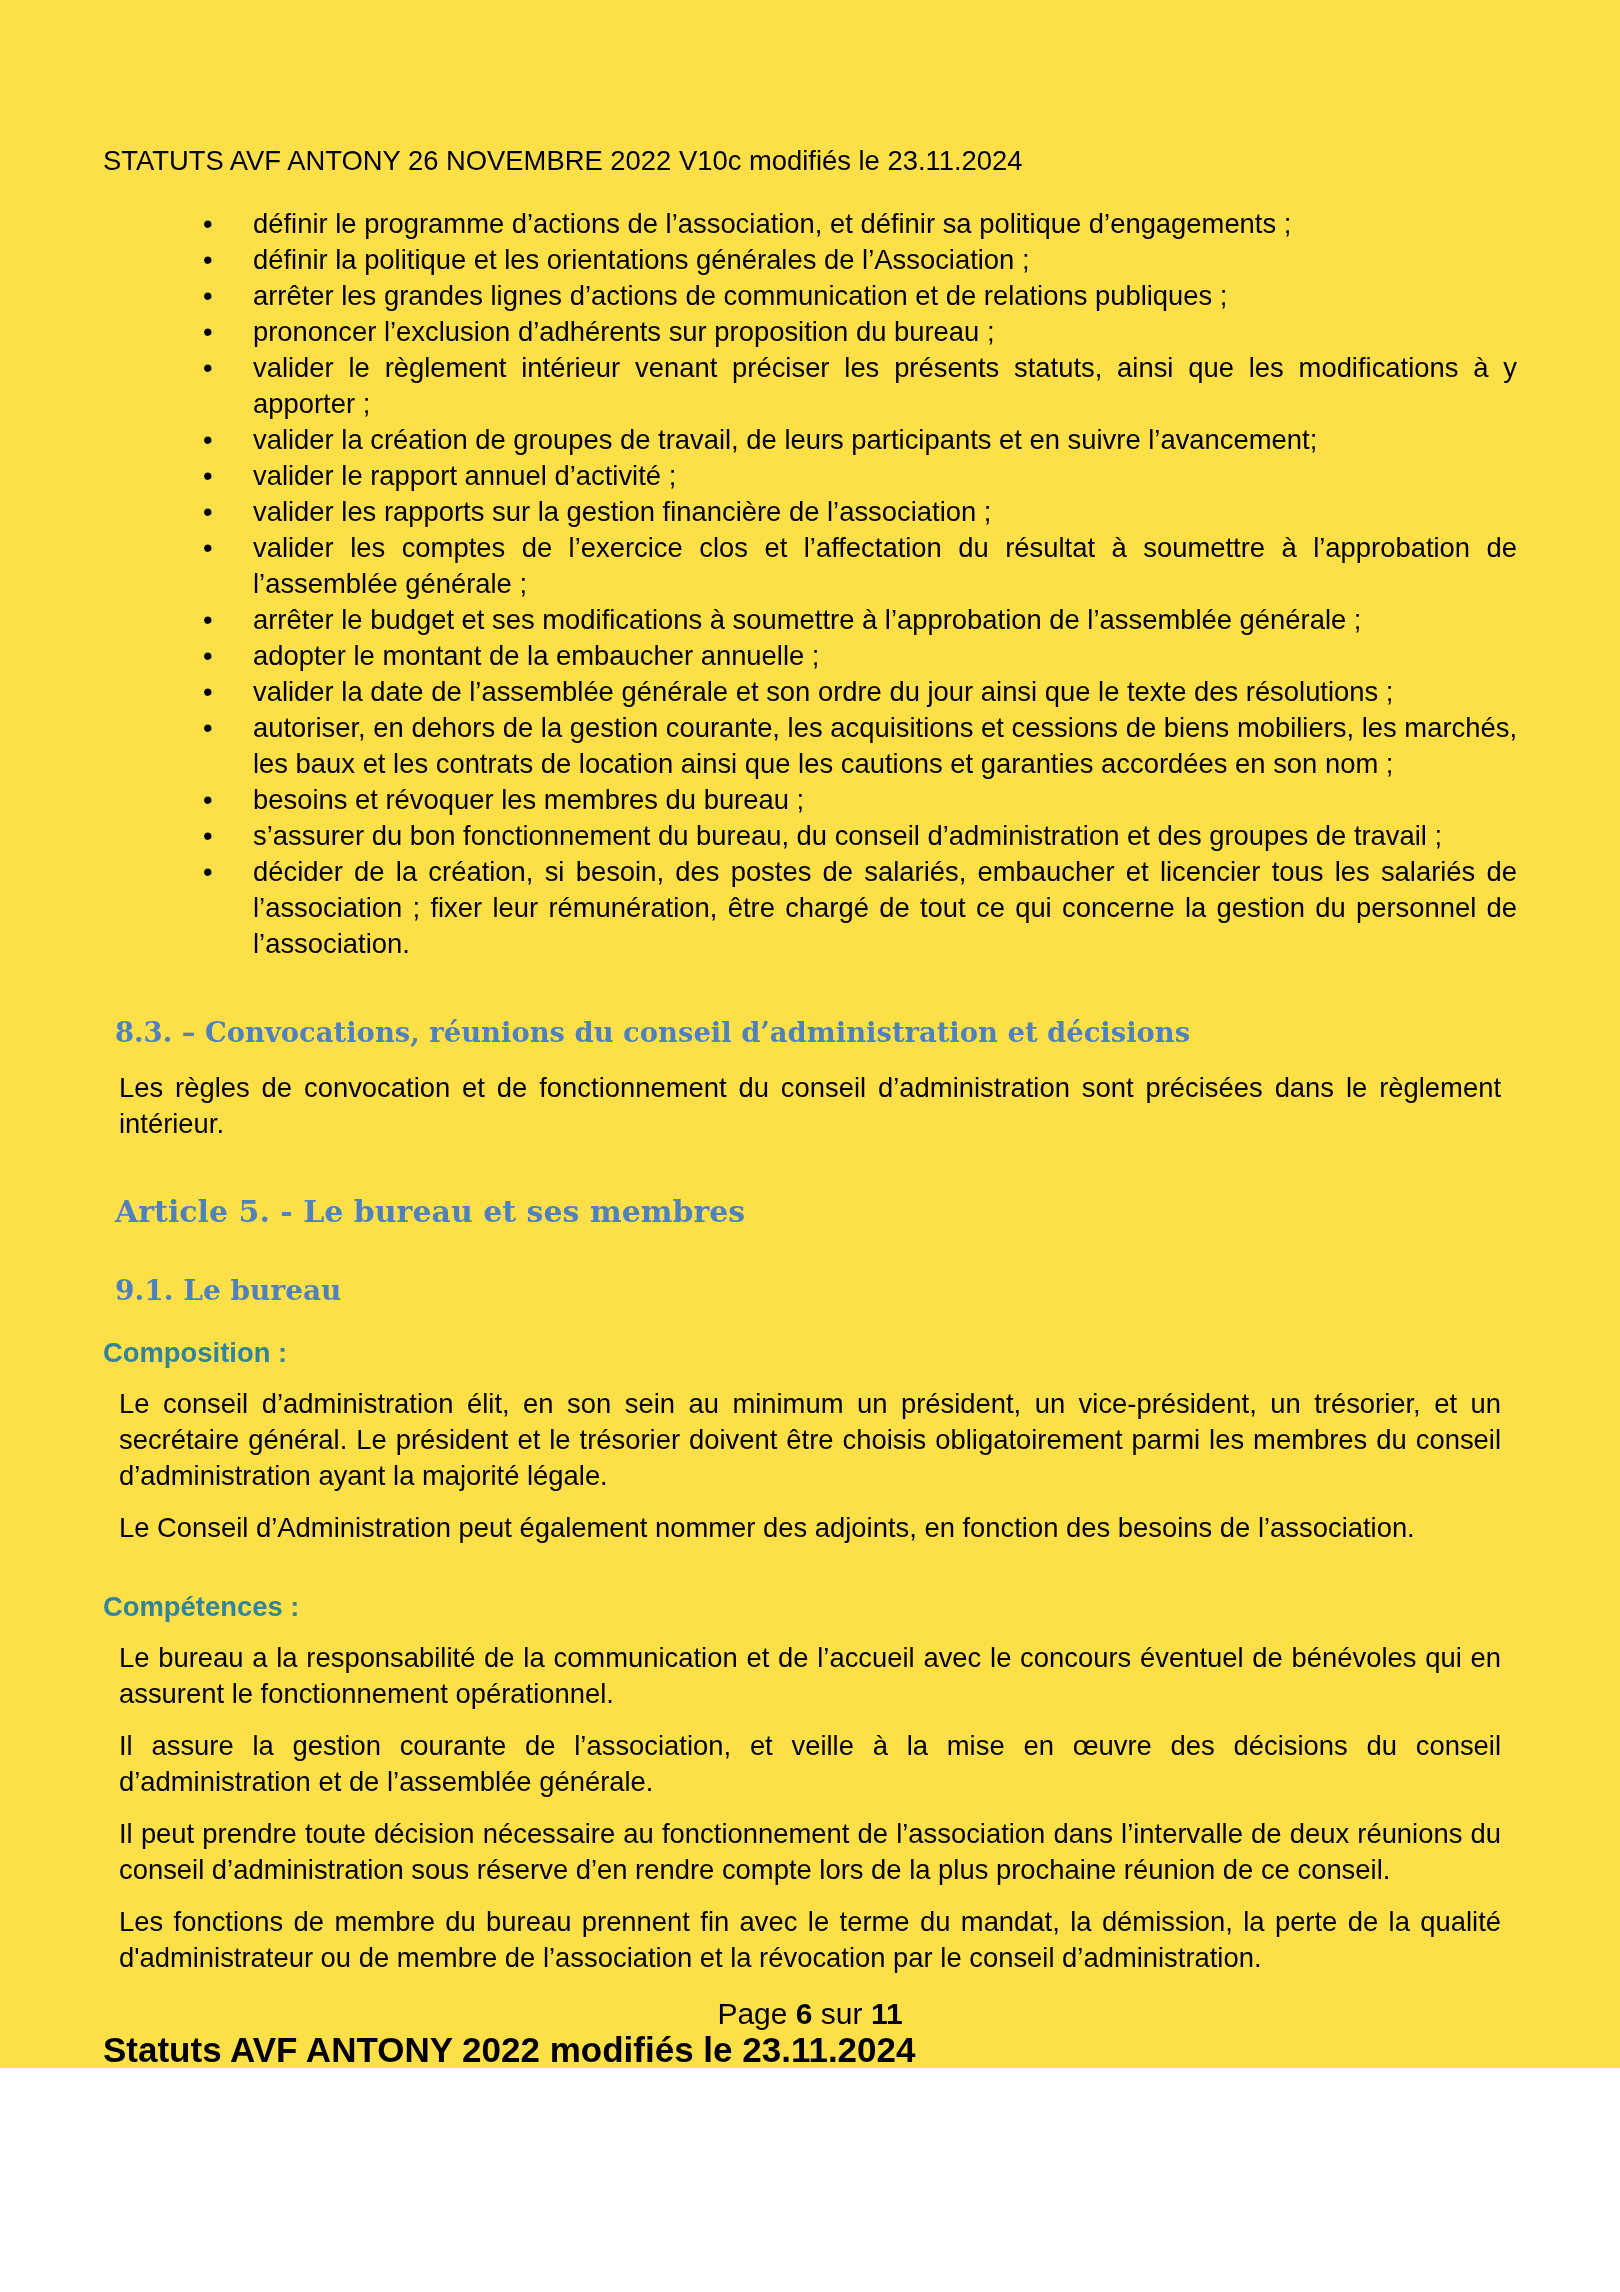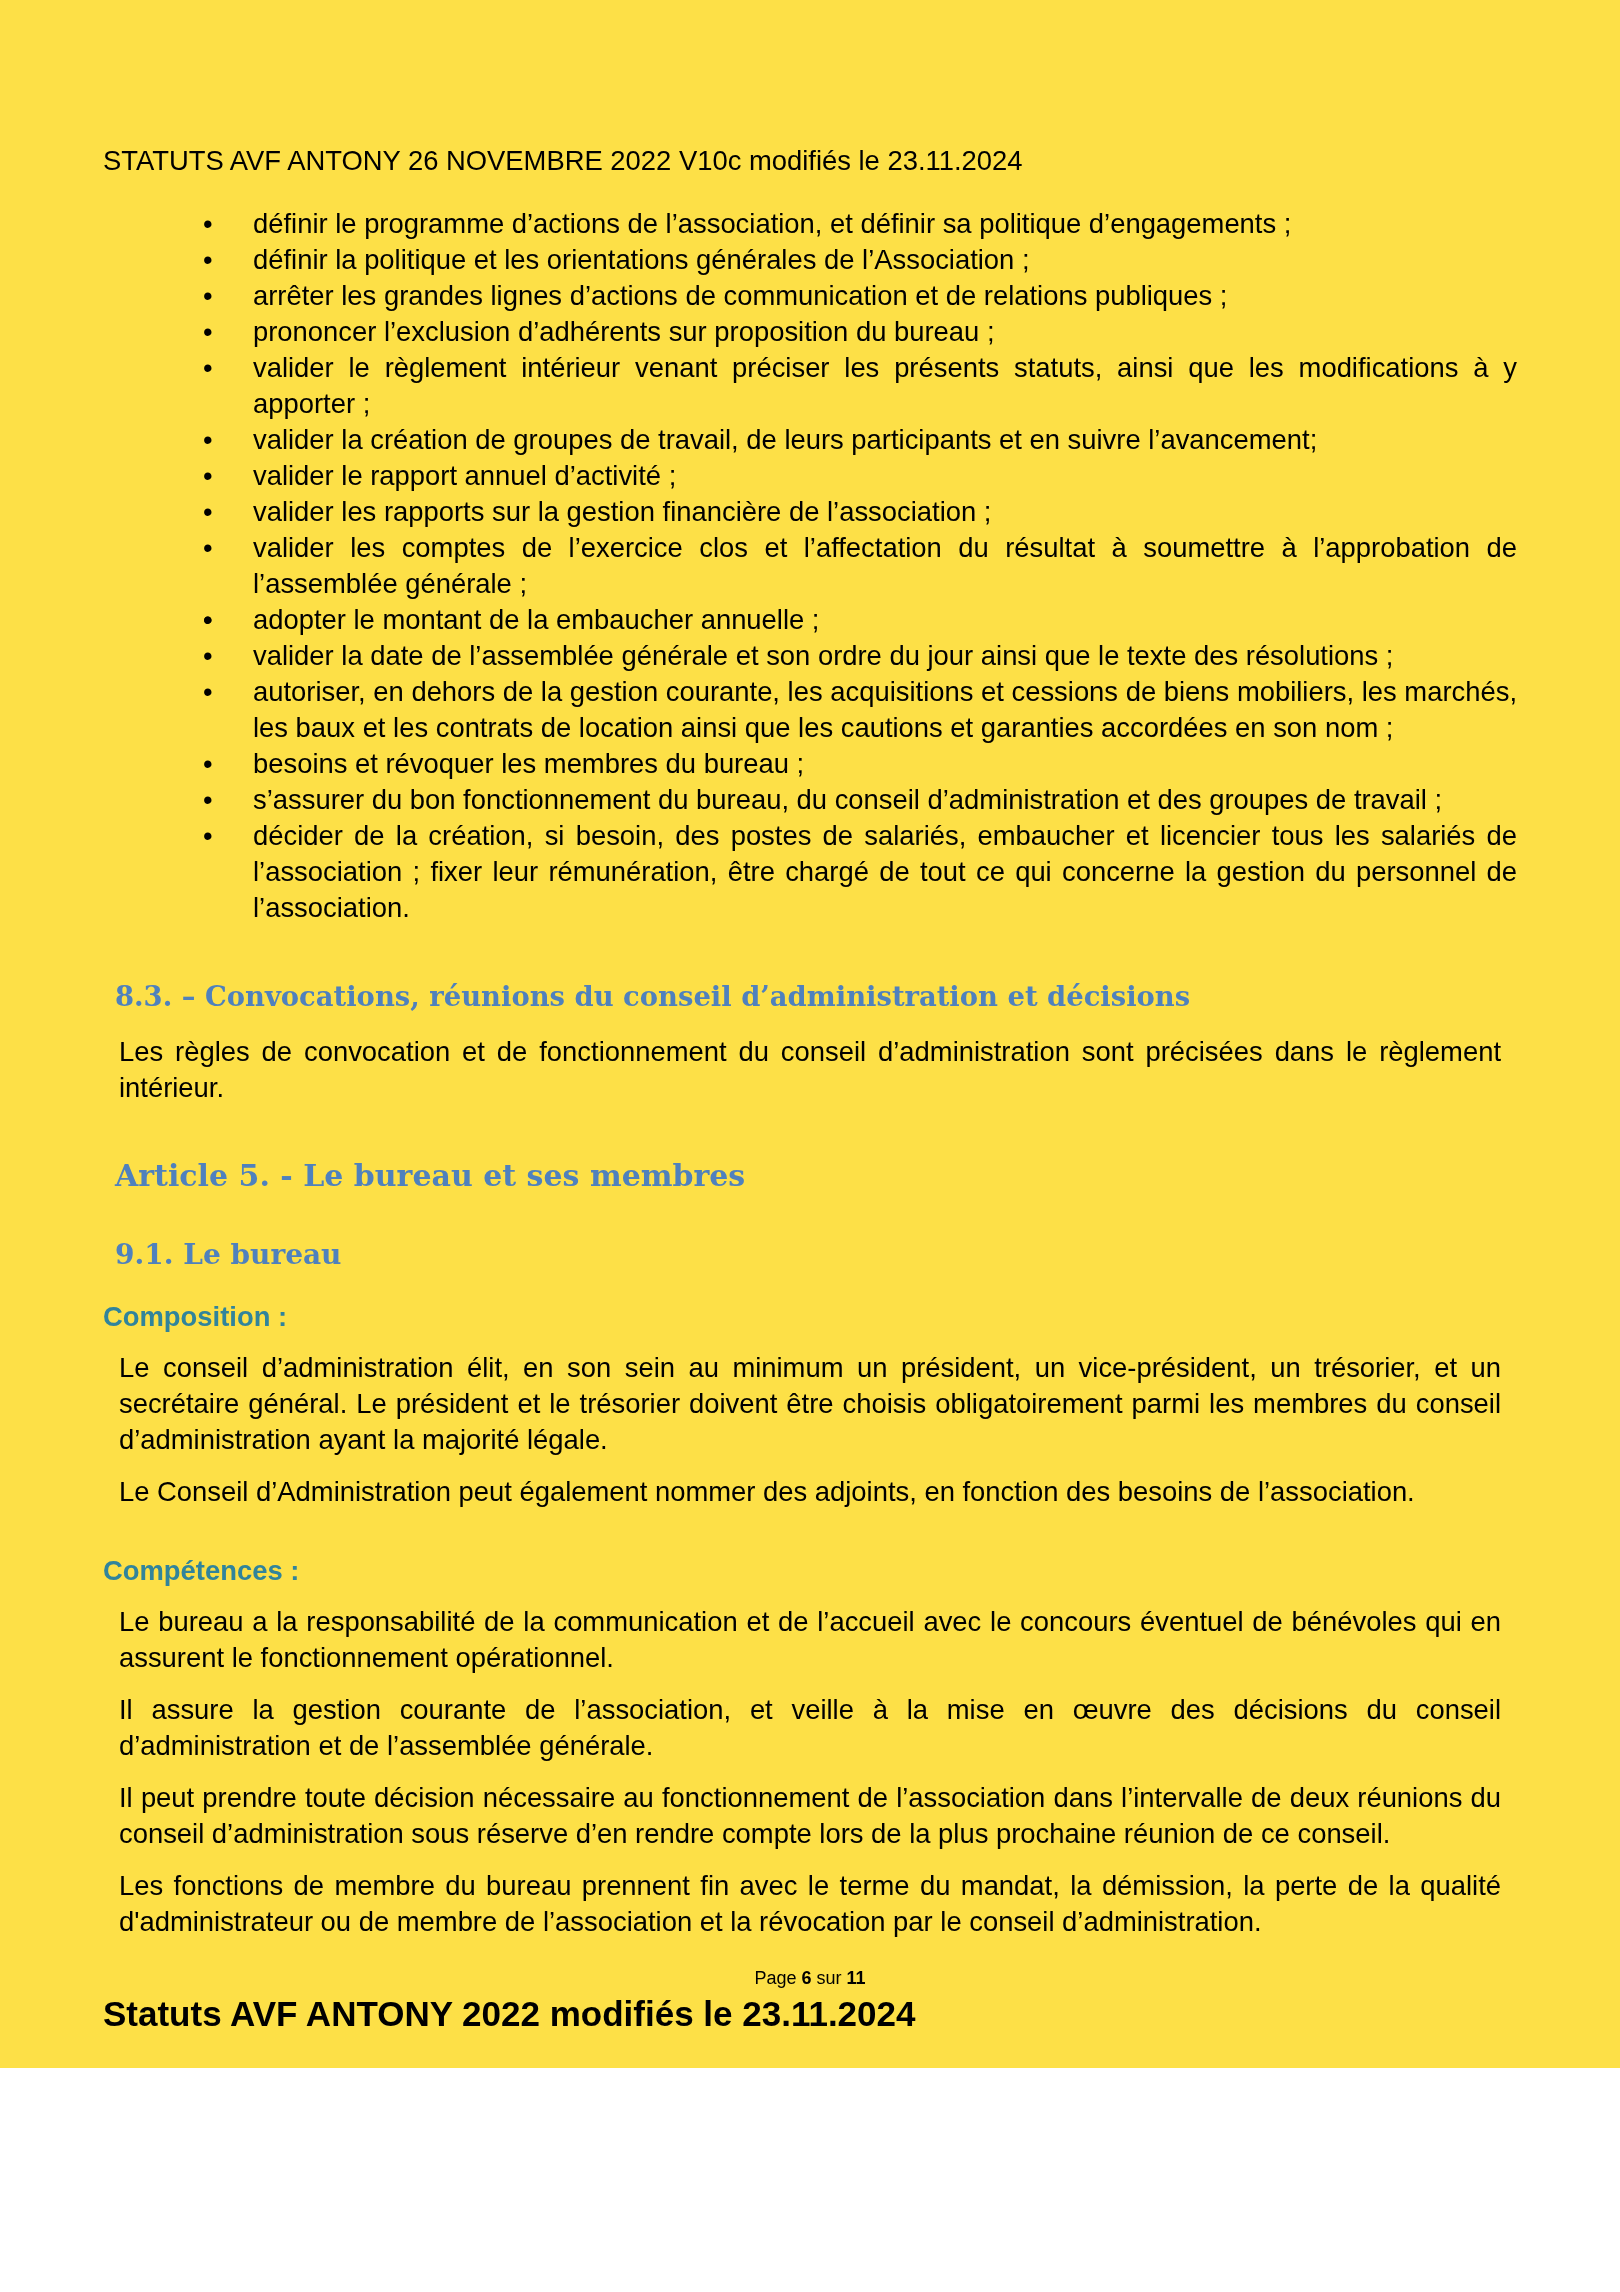--- a/index.html
+++ b/index.html
@@ -53,21 +53,21 @@
     margin: 27px 0 0 0;
   }
   .h-teal.big-gap { margin-top: 44px; }
   .body-p {
     margin: 16px;
     text-align: justify;
   }
   .page-footer {
     text-align: center;
     margin-top: 19.6px;
-    font-size: 18px;
+    font-size: 30px;
   }
   .page-footer b { font-weight: bold; }
   .doc-footer {
     font-size: 35px;
     white-space: nowrap;
     font-weight: bold;
   }
 </style>
 </head>
 <body>
@@ -79,21 +79,21 @@
   <ul class="bullet-list">
     <li class="bullet-item"><span class="bullet-glyph">•</span><span>définir le programme d’actions de l’association, et définir sa politique d’engagements ;</span></li>
     <li class="bullet-item"><span class="bullet-glyph">•</span><span>définir la politique et les orientations générales de l’Association ;</span></li>
     <li class="bullet-item"><span class="bullet-glyph">•</span><span>arrêter les grandes lignes d’actions de communication et de relations publiques ;</span></li>
     <li class="bullet-item"><span class="bullet-glyph">•</span><span>prononcer l’exclusion d’adhérents sur proposition du bureau ;</span></li>
     <li class="bullet-item"><span class="bullet-glyph">•</span><span>valider le règlement intérieur venant préciser les présents statuts, ainsi que les modifications à y apporter ;</span></li>
     <li class="bullet-item"><span class="bullet-glyph">•</span><span>valider la création de groupes de travail, de leurs participants et en suivre l’avancement;</span></li>
     <li class="bullet-item"><span class="bullet-glyph">•</span><span>valider le rapport annuel d’activité ;</span></li>
     <li class="bullet-item"><span class="bullet-glyph">•</span><span>valider les rapports sur la gestion financière de l’association ;</span></li>
     <li class="bullet-item"><span class="bullet-glyph">•</span><span>valider les comptes de l’exercice clos et l’affectation du résultat à soumettre à l’approbation de l’assemblée générale ;</span></li>
-    <li class="bullet-item"><span class="bullet-glyph">•</span></li>
+    <li class="bullet-item"><span class="bullet-glyph">•</span><span>arrêter le budget et ses modifications à soumettre à l’approbation de l’assemblée générale ;</span></li>
     <li class="bullet-item"><span class="bullet-glyph">•</span><span>adopter le montant de la embaucher annuelle ;</span></li>
     <li class="bullet-item"><span class="bullet-glyph">•</span><span>valider la date de l’assemblée générale et son ordre du jour ainsi que le texte des résolutions ;</span></li>
     <li class="bullet-item"><span class="bullet-glyph">•</span><span>autoriser, en dehors de la gestion courante, les acquisitions et cessions de biens mobiliers, les marchés, les baux et les contrats de location ainsi que les cautions et garanties accordées en son nom ;</span></li>
     <li class="bullet-item"><span class="bullet-glyph">•</span><span>besoins et révoquer les membres du bureau ;</span></li>
     <li class="bullet-item"><span class="bullet-glyph">•</span><span>s’assurer du bon fonctionnement du bureau, du conseil d’administration et des groupes de travail ;</span></li>
     <li class="bullet-item"><span class="bullet-glyph">•</span><span>décider de la création, si besoin, des postes de salariés, embaucher et licencier tous les salariés de l’association ; fixer leur rémunération, être chargé de tout ce qui concerne la gestion du personnel de l’association.</span></li>
   </ul>
 
   <h2 class="h-blue h-83">8.3. – Convocations, réunions du conseil d’administration et décisions</h2>
   <p class="body-p">Les règles de convocation et de fonctionnement du conseil d’administration sont précisées dans le règlement intérieur.</p>

